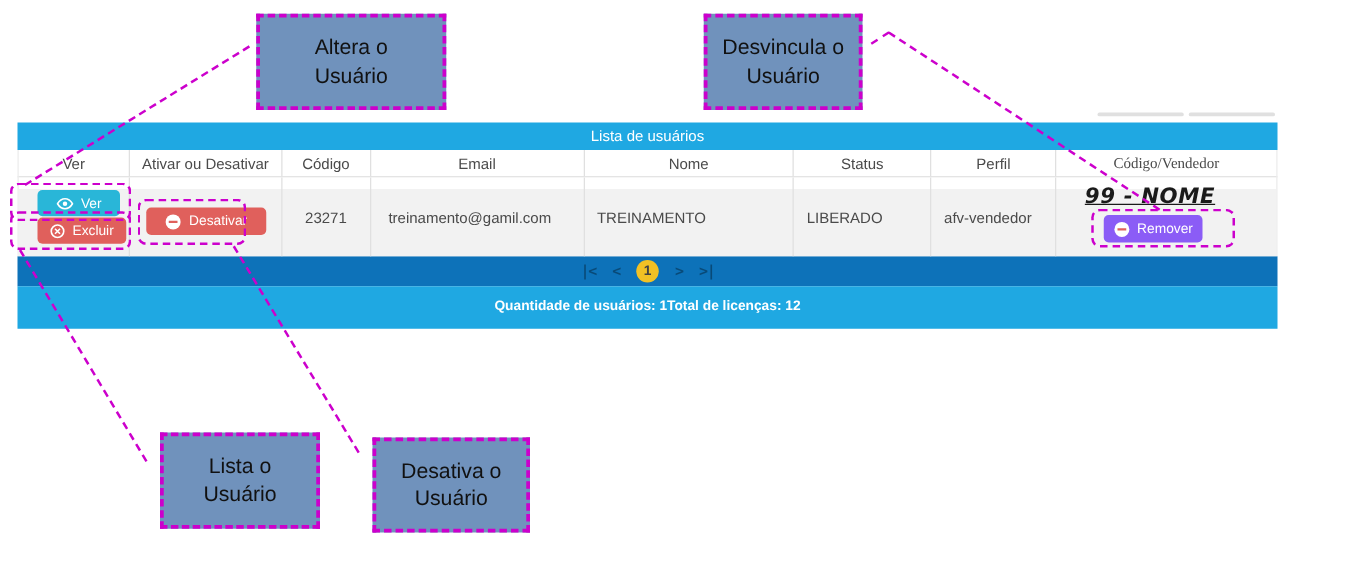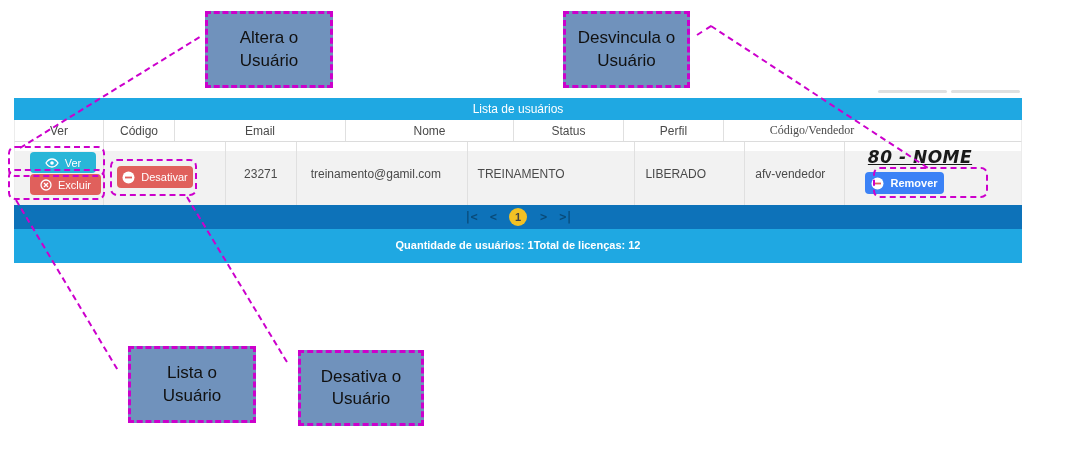--- a/index.html
+++ b/index.html
@@ -31,22 +31,22 @@
   .center { justify-content:center; }
   .pad { padding-left:14px; }
   .pad-s { padding-left:10px; }
 
   
   .btn { position:absolute; display:flex; align-items:center; justify-content:center;
          gap:6px; color:#fff; font-size:11px; border:none; border-radius:4px; cursor:pointer; }
   .btn svg { flex:0 0 auto; }
   .btn-ver      { left:30px;  top:152px; width:66px; height:21px; background:#29b6d8; }
   .btn-excluir  { left:30px;  top:174px; width:71px; height:21px; background:#e0605c; }
-  .btn-desativar{ left:117px; top:166px; width:76px; height:22px; background:#e0605c; }
-  .btn-remover  { left:865px; top:172px; width:79px; height:22px; background:#3b82f6;font-weight:bold; }
+  .btn-desativar{ left:117px; top:166px; width:96px; height:22px; background:#e0605c; }
+  .btn-remover  { left:883px; top:172px; width:79px; height:22px; background:#8b5cf6; }
 
   .vendedor-code { position:absolute; left:860px; top:147px; width:120px; text-align:center;
                    font-size:17px; font-style:italic; font-weight:bold; color:#1a1a1a;
                    text-decoration:underline; letter-spacing:0.5px;
                    font-family:"DejaVu Sans", sans-serif; }
 
   
   .hl { position:absolute; border:2px dashed #cc00cc; border-radius:7px; pointer-events:none; }
   .hl-ver       { left:8px;   top:146px; width:97px;  height:31px; }
   .hl-excluir   { left:8px;   top:169px; width:97px;  height:31px; }
@@ -62,21 +62,21 @@
              font-size:11px; font-weight:bold; display:flex; align-items:center;
              justify-content:center; cursor:pointer; }
   .summary { height:34px; background:#1fa8e2; color:#fff; font-size:11px; font-weight:bold;
              display:flex; flex-direction:row; align-items:center; justify-content:center;
              line-height:1.25; }
 
   
   .callout { position:absolute; background:#7092bc; border:3px dashed #cc00cc;
              display:flex; flex-direction:column; align-items:center; justify-content:center;
              font-size:17px; color:#111; line-height:1.3; text-align:center; }
-  .co-altera     { left:205px; top:11px;  width:128px; height:77px; }
+  .co-altera     { left:205px; top:11px;  width:152px; height:77px; }
   .co-desvincula { left:563px; top:11px;  width:127px; height:77px; }
   .co-exclui     { left:128px; top:346px; width:128px; height:77px; }
   .co-desativa   { left:298px; top:350px; width:126px; height:76px; }
 
   
   .line { position:absolute; height:0; border-top:2px dashed #cc00cc;
           transform-origin:left center; pointer-events:none; }
   .ln1  { left:20px;  top:147px; width:211px; transform:rotate(-31.7deg); }
   .ln2a { left:697px; top:34px;  width:17px;  transform:rotate(-32.7deg); }
   .ln2b { left:711px; top:25px;  width:259px; transform:rotate(33.2deg); }
@@ -89,20 +89,21 @@
 <div class="stage">
 
   <div class="underline u1"></div>
   <div class="underline u2"></div>
 
   <div class="table">
     <div class="title-bar">Lista de usuários</div>
 
     <div class="head-row">
       <div class="cell c0">Ver</div>
+      <div class="cell c1">Ativar ou Desativar</div>
       <div class="cell c2">Código</div>
       <div class="cell c3">Email</div>
       <div class="cell c4">Nome</div>
       <div class="cell c5">Status</div>
       <div class="cell c6">Perfil</div>
       <div class="cell c7">Código/Vendedor</div>
     </div>
 
     <div class="data-row">
       <div class="cell c0"></div>
@@ -122,21 +123,21 @@
       <span class="pg-icon">&gt;</span>
       <span class="pg-icon">&gt;|</span>
     </div>
 
     <div class="summary">
       <span>Quantidade de usuários: 1</span>
       <span>Total de licenças: 12</span>
     </div>
   </div>
 
-  <div class="vendedor-code">80 - NOME</div>
+  <div class="vendedor-code">99 - NOME</div>
 
   <button class="btn btn-ver">
     <span style="display:flex;">
       <svg width="14" height="10" viewBox="0 0 14 10">
           <path d="M7 1 C3.4 1 1 5 1 5 C1 5 3.4 9 7 9 C10.6 9 13 5 13 5 C13 5 10.6 1 7 1 Z" fill="none" stroke="#fff" stroke-width="1.3"></path>
           <circle cx="7" cy="5" r="1.8" fill="#fff"></circle>
         </svg>
     </span>
     <span>Ver</span>
   </button>

